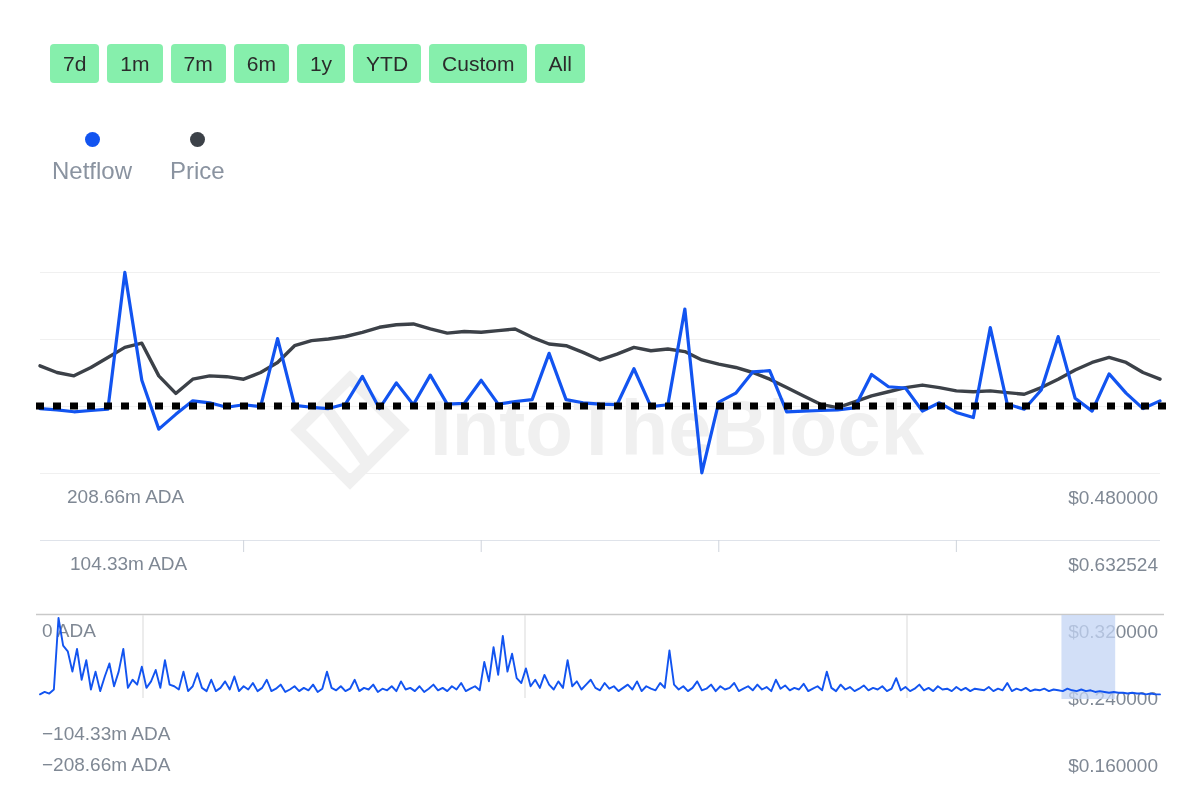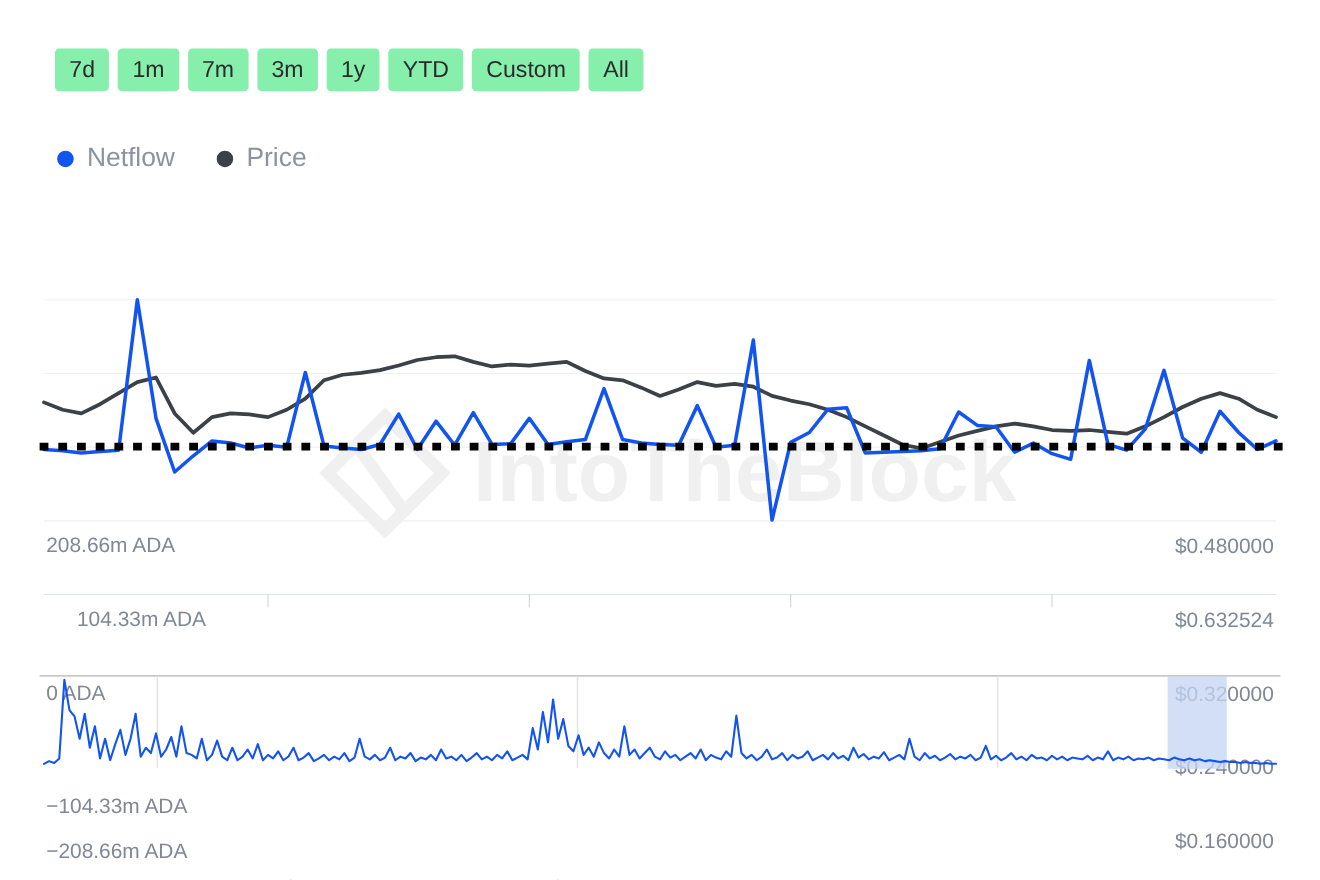--- a/index.html
+++ b/index.html
@@ -45,20 +45,21 @@
     top: 132px;
     display: flex;
     gap: 38px;
     align-items: center;
   }
   .legend-item {
     display: flex;
     align-items: center;
     gap: 12px;
     cursor: pointer;
+    flex-direction: column;
   }
   .legend-dot {
     width: 15px;
     height: 15px;
     border-radius: 50%;
     display: inline-block;
   }
   .legend-label {
     font-size: 24px;
     color: #8a93a0;
@@ -99,21 +100,21 @@
   }
   svg { display: block; }
 </style>
 </head>
 <body>
 
 <div class="range-bar">
   <button class="range-btn">7d</button>
   <button class="range-btn">1m</button>
   <button class="range-btn">7m</button>
-  <button class="range-btn">3m</button>
+  <button class="range-btn">6m</button>
   <button class="range-btn">1y</button>
   <button class="range-btn">YTD</button>
   <button class="range-btn">Custom</button>
   <button class="range-btn">All</button>
 </div>
 
 <div class="legend">
   <div class="legend-item">
     <span class="legend-dot" id="dot-netflow" style="background: rgb(18, 84, 240);"></span>
     <span class="legend-label">Netflow</span>
@@ -138,25 +139,25 @@
       <line x1="40" y1="300.5" x2="1160" y2="300.5" stroke="#dfe3ea" stroke-width="1"></line>
       <line x1="243.63636363636365" y1="300" x2="243.63636363636365" y2="312" stroke="#cfd4dc" stroke-width="1"></line>
       <line x1="481.2121212121212" y1="300" x2="481.2121212121212" y2="312" stroke="#cfd4dc" stroke-width="1"></line>
       <line x1="718.7878787878788" y1="300" x2="718.7878787878788" y2="312" stroke="#cfd4dc" stroke-width="1"></line>
       <line x1="956.3636363636364" y1="300" x2="956.3636363636364" y2="312" stroke="#cfd4dc" stroke-width="1"></line>
       <path d="M 40.00 125.80 L 56.97 132.50 L 73.94 135.85 L 90.91 127.48 L 107.88 117.42 L 124.85 107.37 L 141.82 103.19 L 158.79 135.85 L 175.76 153.44 L 192.73 139.20 L 209.70 135.85 L 226.67 136.69 L 243.64 139.20 L 260.61 132.50 L 277.58 122.45 L 294.55 105.70 L 311.52 100.67 L 328.48 99.00 L 345.45 96.49 L 362.42 92.30 L 379.39 87.28 L 396.36 84.76 L 413.33 83.93 L 430.30 88.95 L 447.27 93.14 L 464.24 91.46 L 481.21 92.30 L 498.18 90.63 L 515.15 88.95 L 532.12 97.32 L 549.09 104.02 L 566.06 105.70 L 583.03 112.40 L 600.00 119.94 L 616.97 114.07 L 633.94 107.37 L 650.91 110.72 L 667.88 109.05 L 684.85 111.56 L 701.82 119.94 L 718.79 124.13 L 735.76 127.48 L 752.73 132.50 L 769.70 139.20 L 786.67 147.57 L 803.64 155.95 L 820.61 164.32 L 837.58 167.67 L 854.55 161.81 L 871.52 155.95 L 888.48 151.76 L 905.45 147.57 L 922.42 145.06 L 939.39 147.57 L 956.36 150.92 L 973.33 151.76 L 990.30 150.92 L 1007.27 152.60 L 1024.24 154.27 L 1041.21 147.57 L 1058.18 139.20 L 1075.15 129.99 L 1092.12 122.45 L 1109.09 117.42 L 1126.06 122.45 L 1143.03 132.50 L 1160.00 139.20" fill="none" stroke="#3c4148" stroke-width="3.4" stroke-linejoin="round" stroke-linecap="round"></path>
       <path d="M 40.00 168.57 L 56.97 169.85 L 73.94 171.78 L 90.91 170.50 L 107.88 169.21 L 124.85 32.42 L 141.82 140.31 L 158.79 189.12 L 175.76 174.35 L 192.73 160.86 L 209.70 162.79 L 226.67 167.28 L 243.64 164.72 L 260.61 166.64 L 277.58 98.57 L 294.55 165.36 L 311.52 167.28 L 328.48 168.57 L 345.45 164.07 L 362.42 136.46 L 379.39 168.57 L 396.36 142.88 L 413.33 164.72 L 430.30 135.17 L 447.27 164.07 L 464.24 163.43 L 481.21 140.31 L 498.18 164.07 L 515.15 161.50 L 532.12 159.58 L 549.09 113.34 L 566.06 159.58 L 583.03 162.79 L 600.00 164.07 L 616.97 164.72 L 633.94 128.75 L 650.91 166.64 L 667.88 164.72 L 684.85 69.03 L 701.82 232.79 L 718.79 162.15 L 735.76 153.16 L 752.73 131.96 L 769.70 130.68 L 786.67 171.78 L 803.64 171.14 L 820.61 170.50 L 837.58 169.85 L 854.55 167.93 L 871.52 134.53 L 888.48 146.73 L 905.45 148.02 L 922.42 171.14 L 939.39 162.79 L 956.36 172.42 L 973.33 177.56 L 990.30 87.65 L 1007.27 164.07 L 1024.24 169.21 L 1041.21 149.95 L 1058.18 96.64 L 1075.15 158.29 L 1092.12 171.14 L 1109.09 133.89 L 1126.06 153.16 L 1143.03 168.57 L 1160.00 160.86" fill="none" stroke="#1254f0" stroke-width="3.2" stroke-linejoin="round" stroke-linecap="round"></path>
       <line x1="36" y1="166" x2="1166" y2="166" stroke="#000000" stroke-width="7" stroke-dasharray="8 9"></line>
     </svg>
 
-  <div class="axis-label left" id="lyl0" style="top: 246px;">208.66m ADA</div>
+  <div class="axis-label left" id="lyl0" style="top: 246px; margin-left: 25px;">208.66m ADA</div>
   <div class="axis-label left" id="lyl1" style="top: 313px; margin-left: 28px;">104.33m ADA</div>
   <div class="axis-label left" id="lyl2" style="top: 380px;">0 ADA</div>
   <div class="axis-label left" id="lyl3" style="top: 447px; margin-top: 36px;">−104.33m ADA</div>
-  <div class="axis-label left" id="lyl4" style="top: 514px; margin-top: 10px;">−208.66m ADA</div>
+  <div class="axis-label left" id="lyl4" style="top: 514px;">−208.66m ADA</div>
 
   <div class="axis-label right" id="ryl0" style="top: 247px;">$0.480000</div>
   <div class="axis-label right" id="ryl1" style="top: 314px;">$0.632524</div>
   <div class="axis-label right" id="ryl2" style="top: 381px;">$0.320000</div>
   <div class="axis-label right" id="ryl3" style="top: 448px;">$0.240000</div>
   <div class="axis-label right" id="ryl4" style="top: 515px;">$0.160000</div>
 
   <div class="xtick-label" id="xt0" style="left: 243.636px; top: 558px;">8. Jul</div>
   <div class="xtick-label" id="xt1" style="left: 481.212px; top: 558px;">22. Jul</div>
   <div class="xtick-label" id="xt2" style="left: 718.788px; top: 558px;">5. Aug</div>

